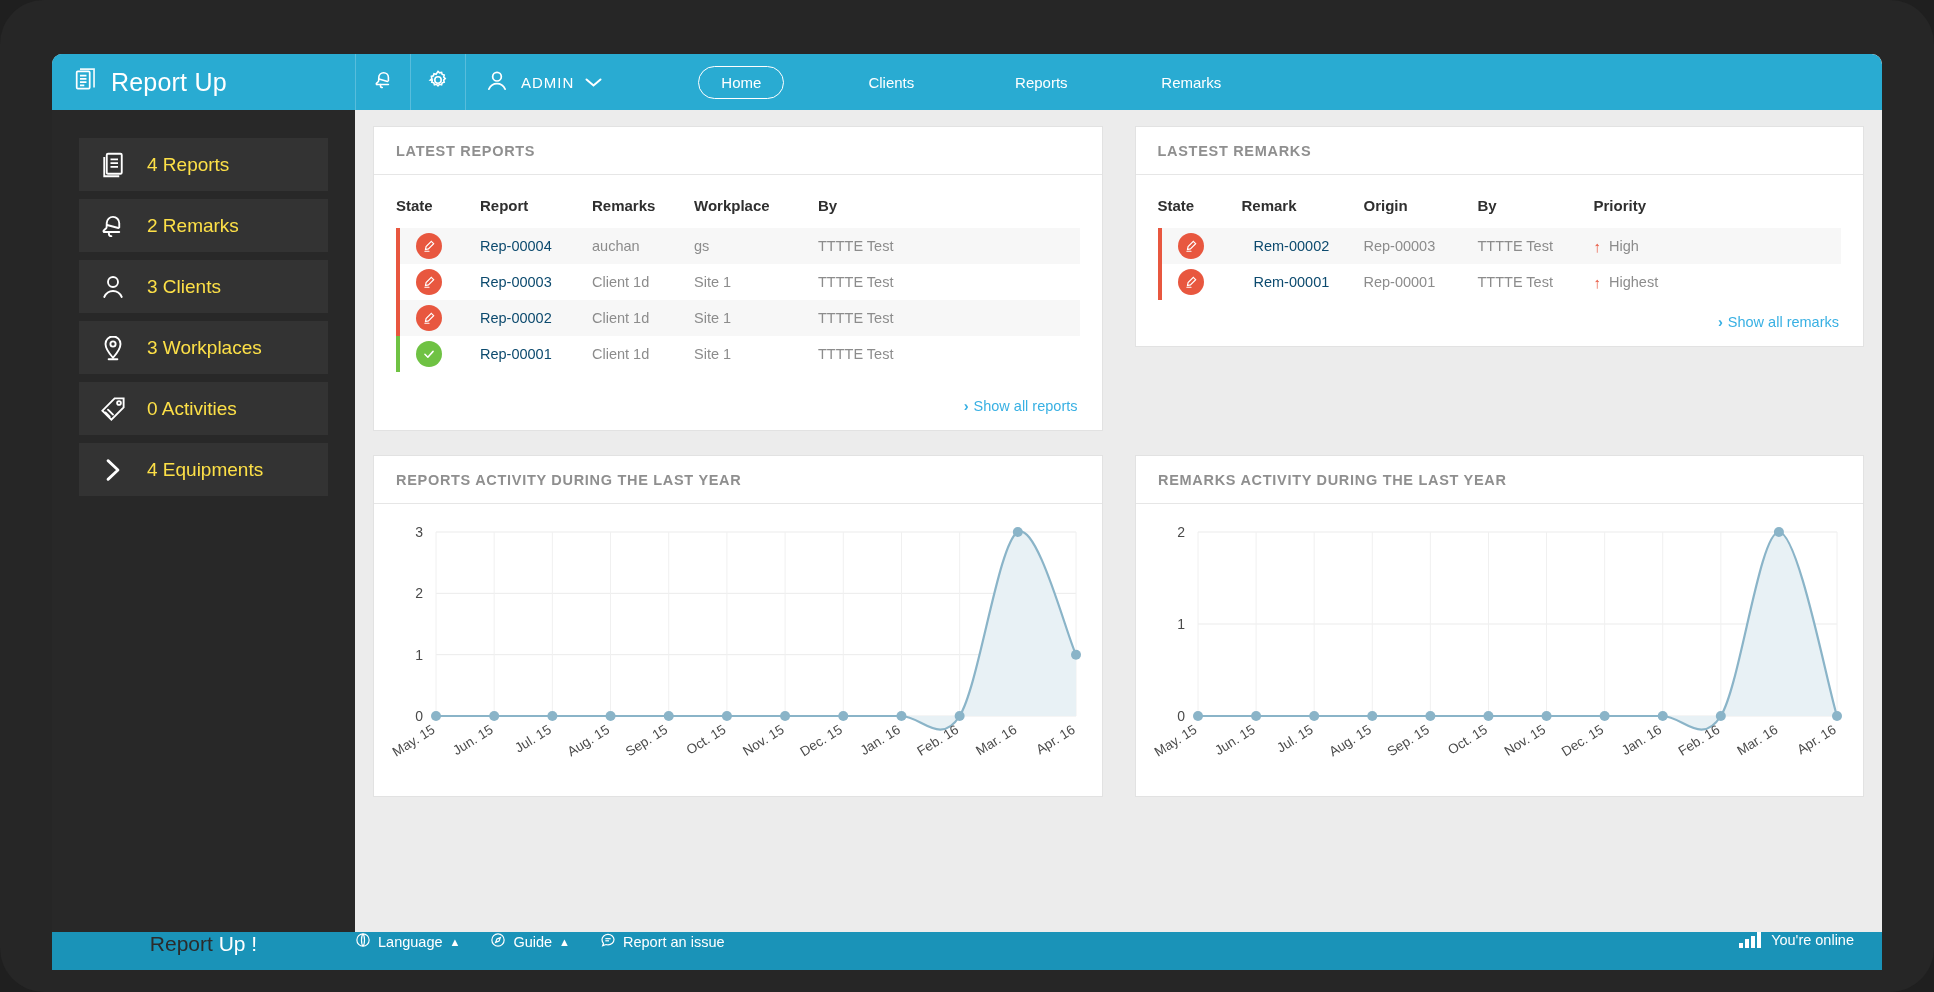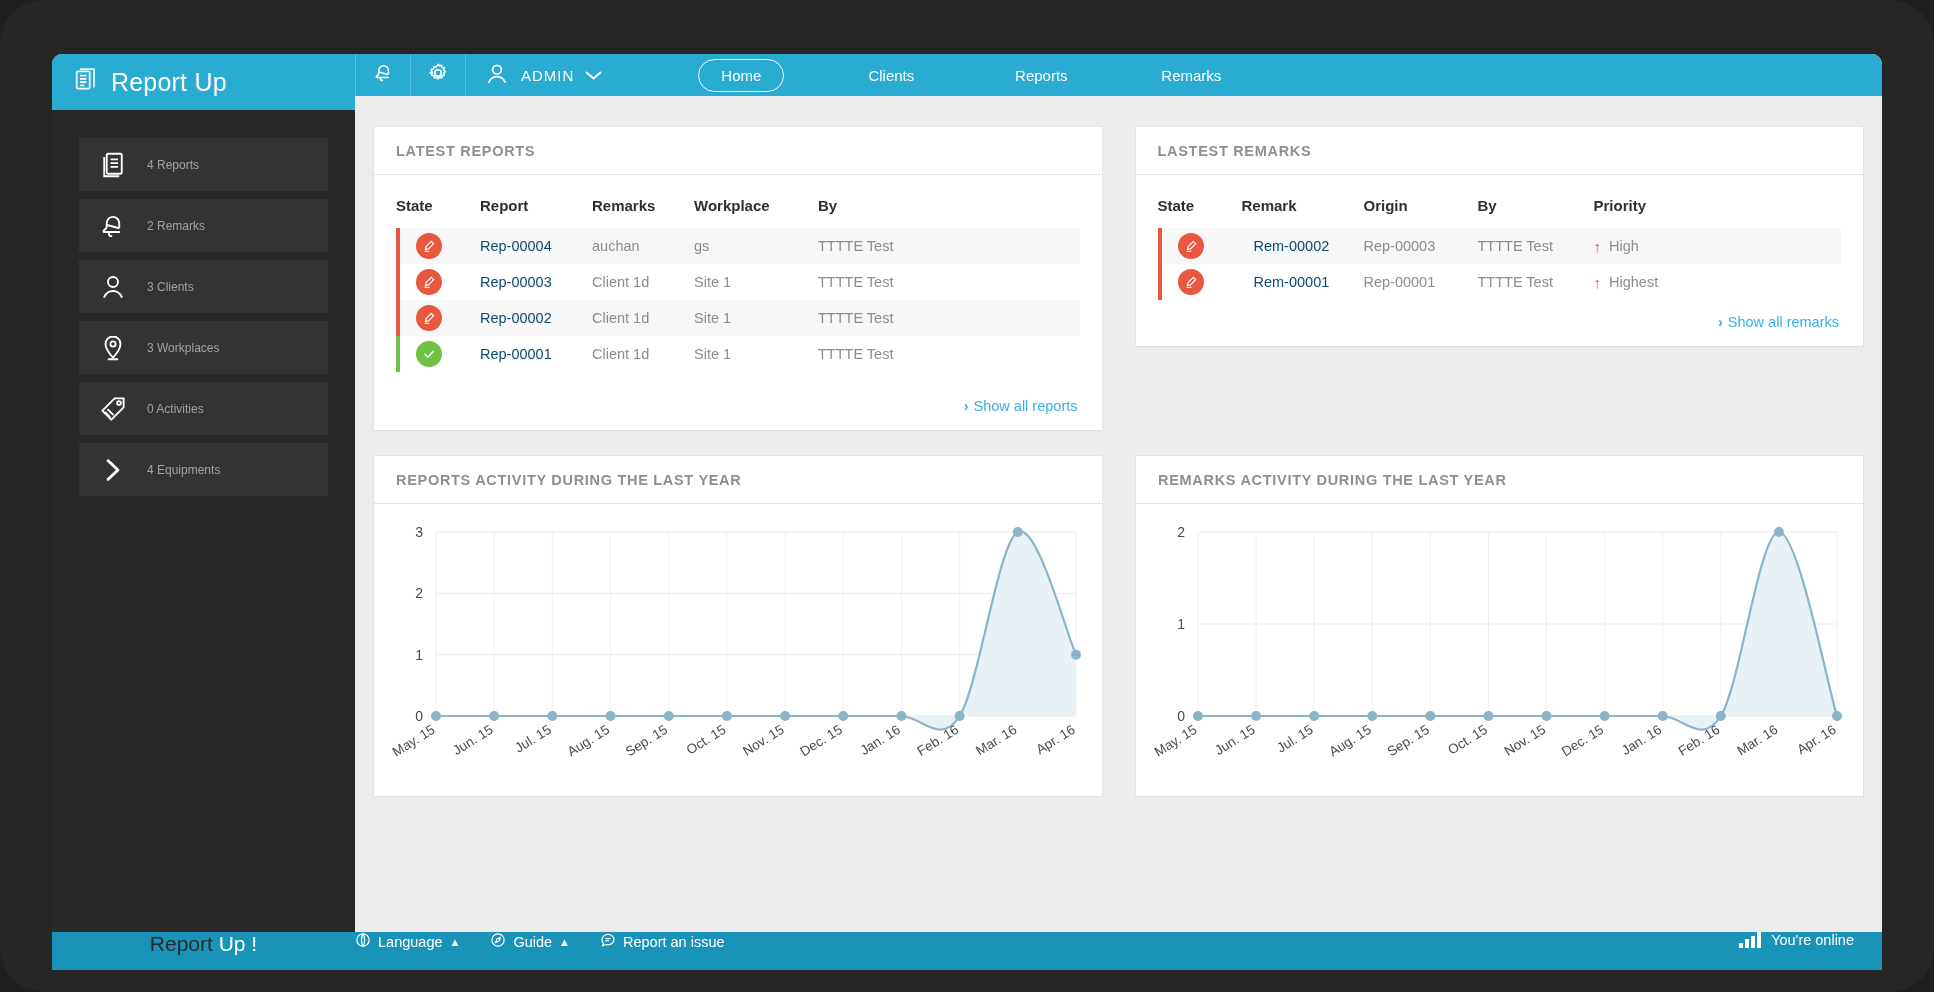--- a/index.html
+++ b/index.html
@@ -21,21 +21,21 @@
     left: 52px; top: 54px;
     width: 1830px; height: 916px;
     border-radius: 10px 10px 0 0;
     overflow: hidden;
     background: #ececec;
   }
 
   
   #topbar {
     position: absolute; left: 0; top: 0;
-    width: 1830px; height: 42px;
+    width: 1830px; height: 56px;
     background: #29abd2;
     border-radius: 10px 10px 0 0;
     display: flex; align-items: stretch;
   }
   #brand {
     width: 303px; height: 56px;
     background: #29abd2;
     display: flex; align-items: center;
     padding-left: 22px; gap: 11px;
     color: #fff;
@@ -86,21 +86,21 @@
   #stats-list { padding: 28px 27px 0 27px; display: flex; flex-direction: column; gap: 8px; }
   .stat-item {
     height: 53px; background: #333333;
     display: flex; align-items: center; gap: 0;
     cursor: pointer;
   }
   .stat-item .st-ico {
     width: 68px; display: flex; align-items: center; justify-content: center;
     color: #fff;
   }
-  .stat-item .st-label { color: #a3a3a3; font-size: 12px; }
+  .stat-item .st-label { color: #fde047; font-size: 19px; }
 
   
   #content {
     position: absolute; left: 303px; top: 56px;
     width: 1527px; height: 628px;
     background: #ececec;
     padding: 16px 18px 0 18px;
   }
   .row { display: flex; gap: 32px; }
   .card {

